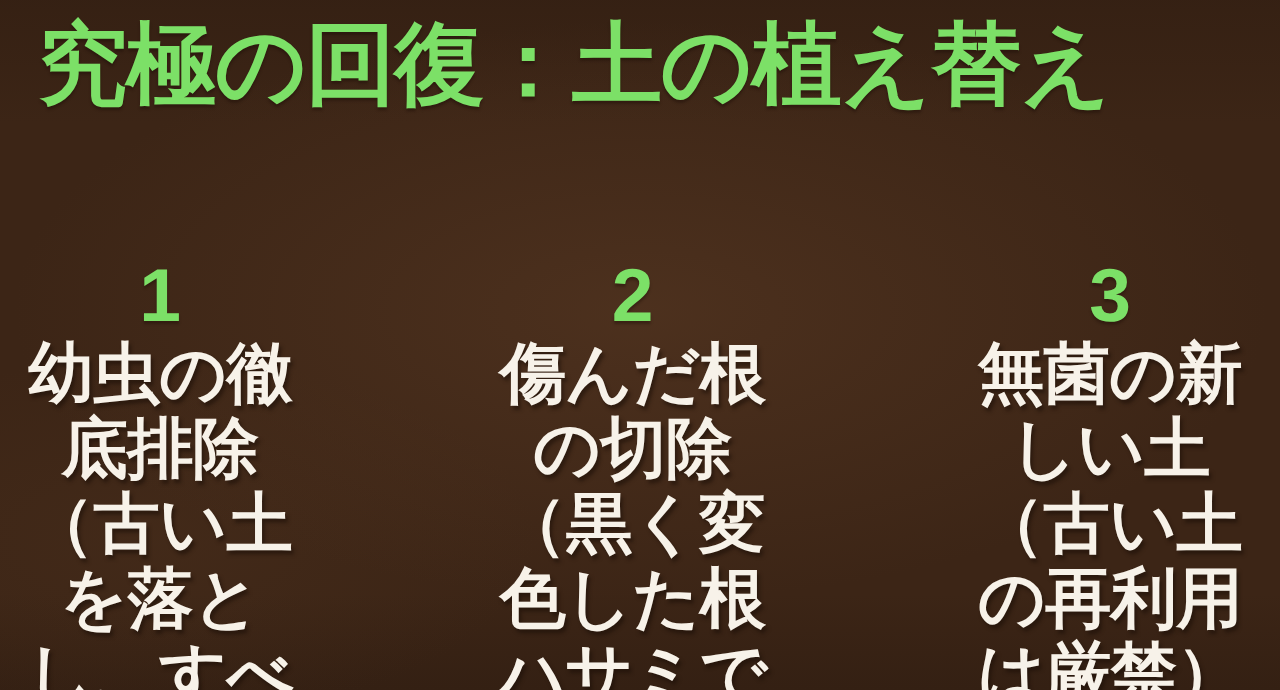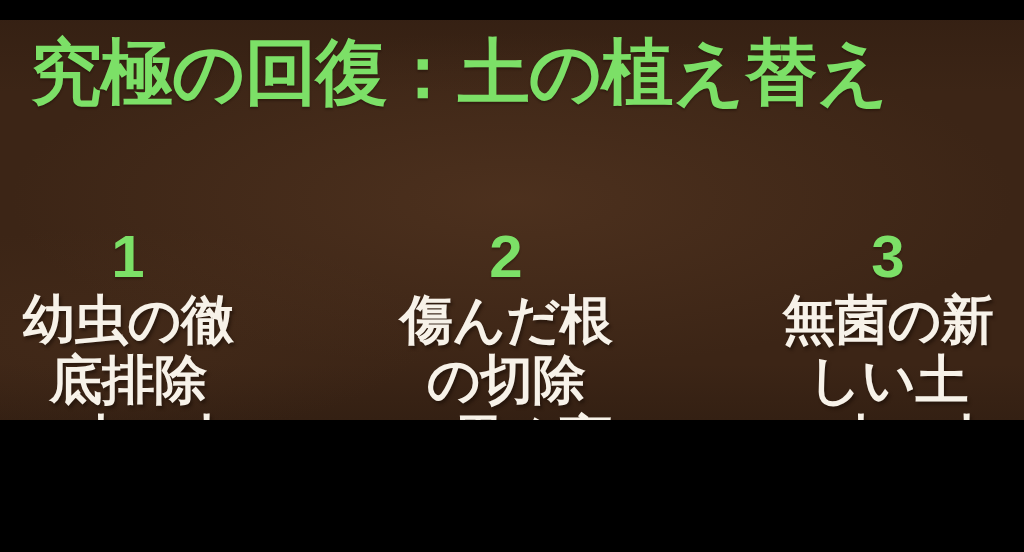--- a/index.html
+++ b/index.html
@@ -3,25 +3,24 @@
 <meta charset="utf-8">
 <style>
   html, body {
     margin: 0;
     padding: 0;
     background: #000;
   }
   #stage {
     position: relative;
     width: 1024px;
-    height: 400px;
+    height: 552px;
     overflow: hidden;
     background: #3c2516;
     font-family: "Liberation Sans", "DejaVu Sans", sans-serif;
-    margin-top: 20px;
     -webkit-font-smoothing: antialiased;
   }
   
   #stage::before {
     content: "";
     position: absolute;
     inset: 0;
     background:
       radial-gradient(ellipse 70% 60% at 50% 45%, rgba(90,58,36,0.55) 0%, rgba(60,37,22,0.0) 70%),
       radial-gradient(ellipse 40% 35% at 12% 78%, rgba(78,50,30,0.35) 0%, rgba(60,37,22,0) 75%),

